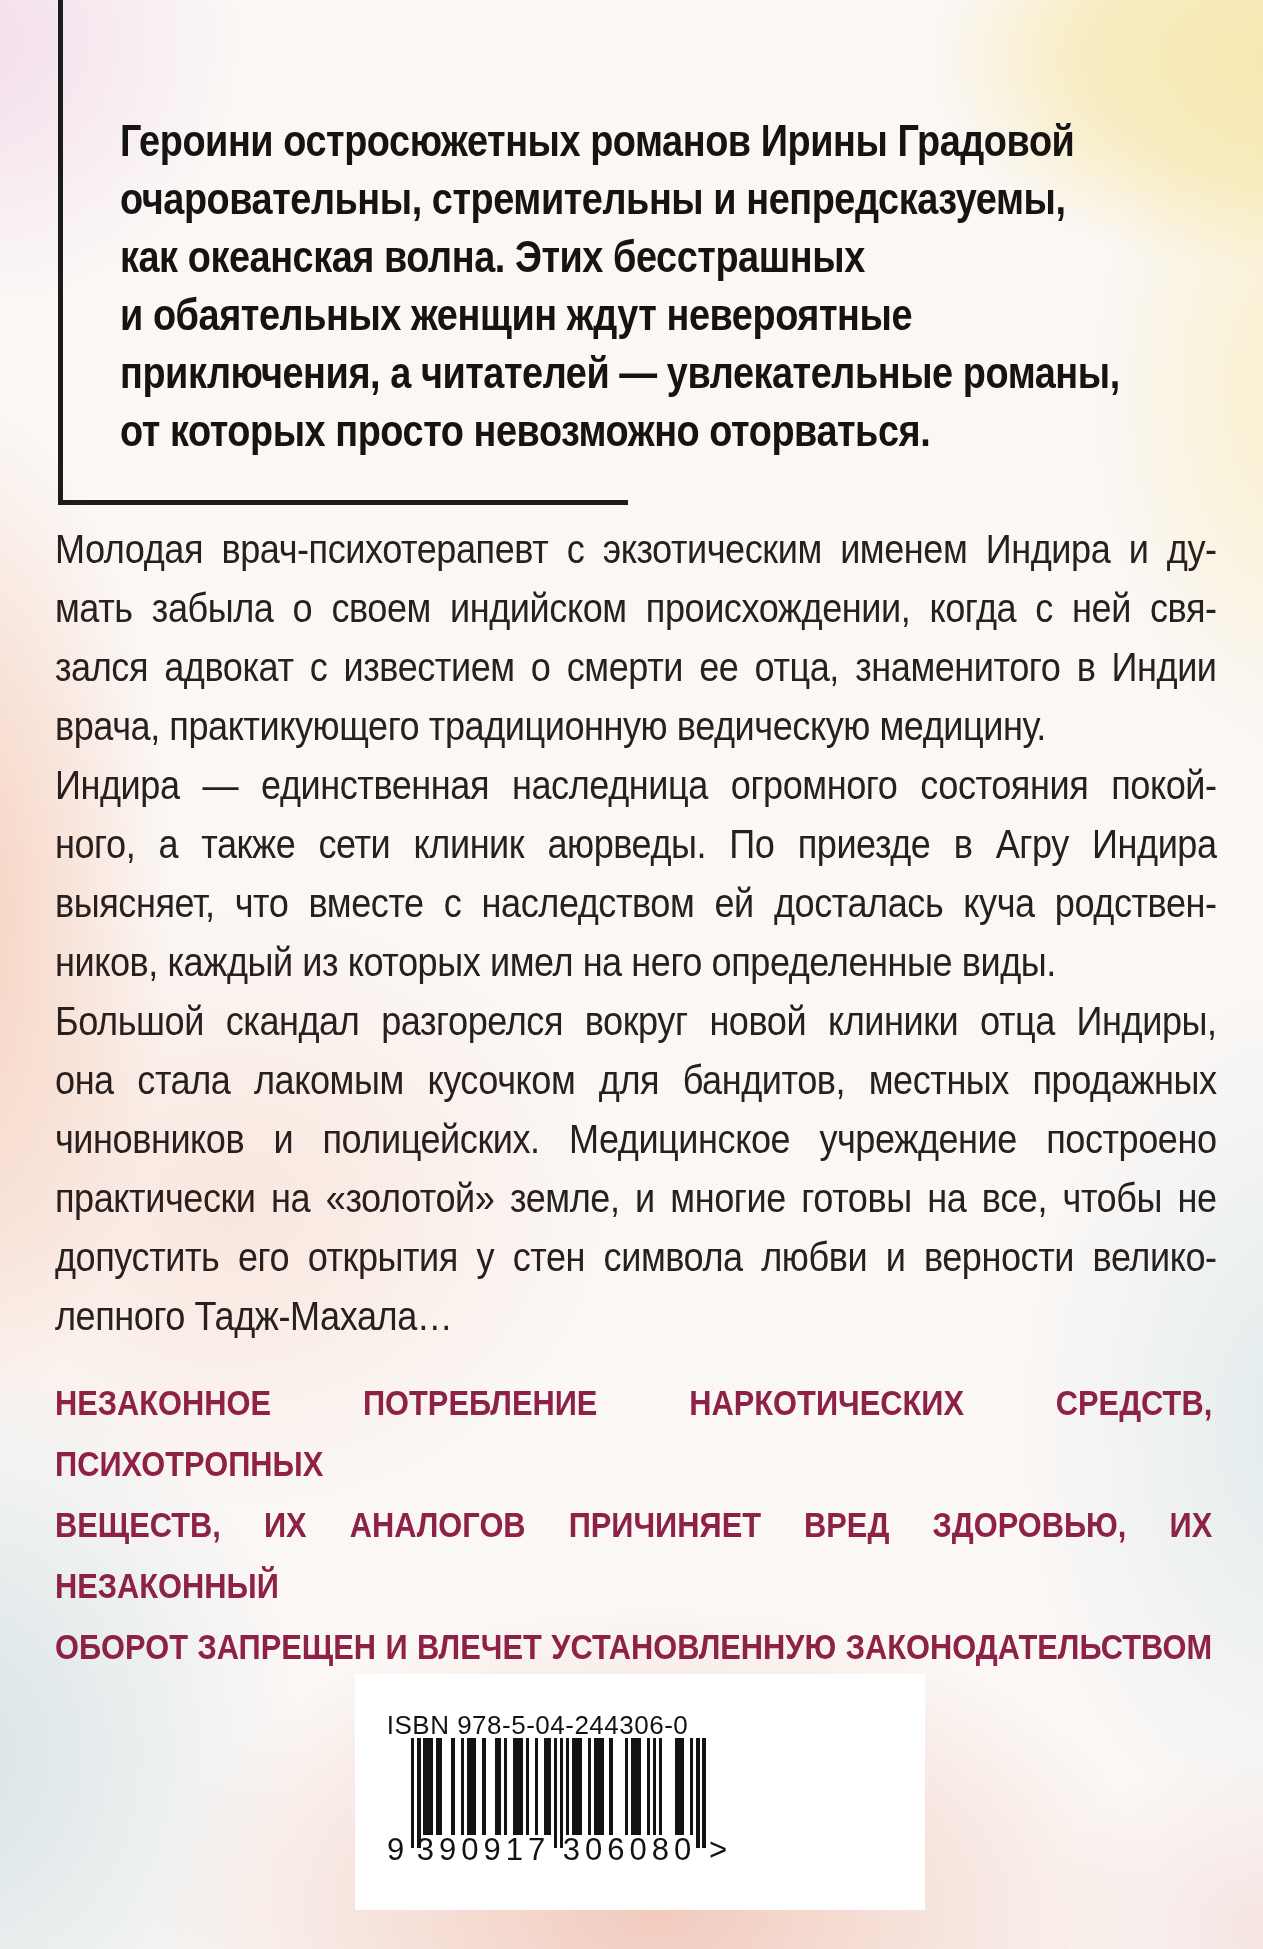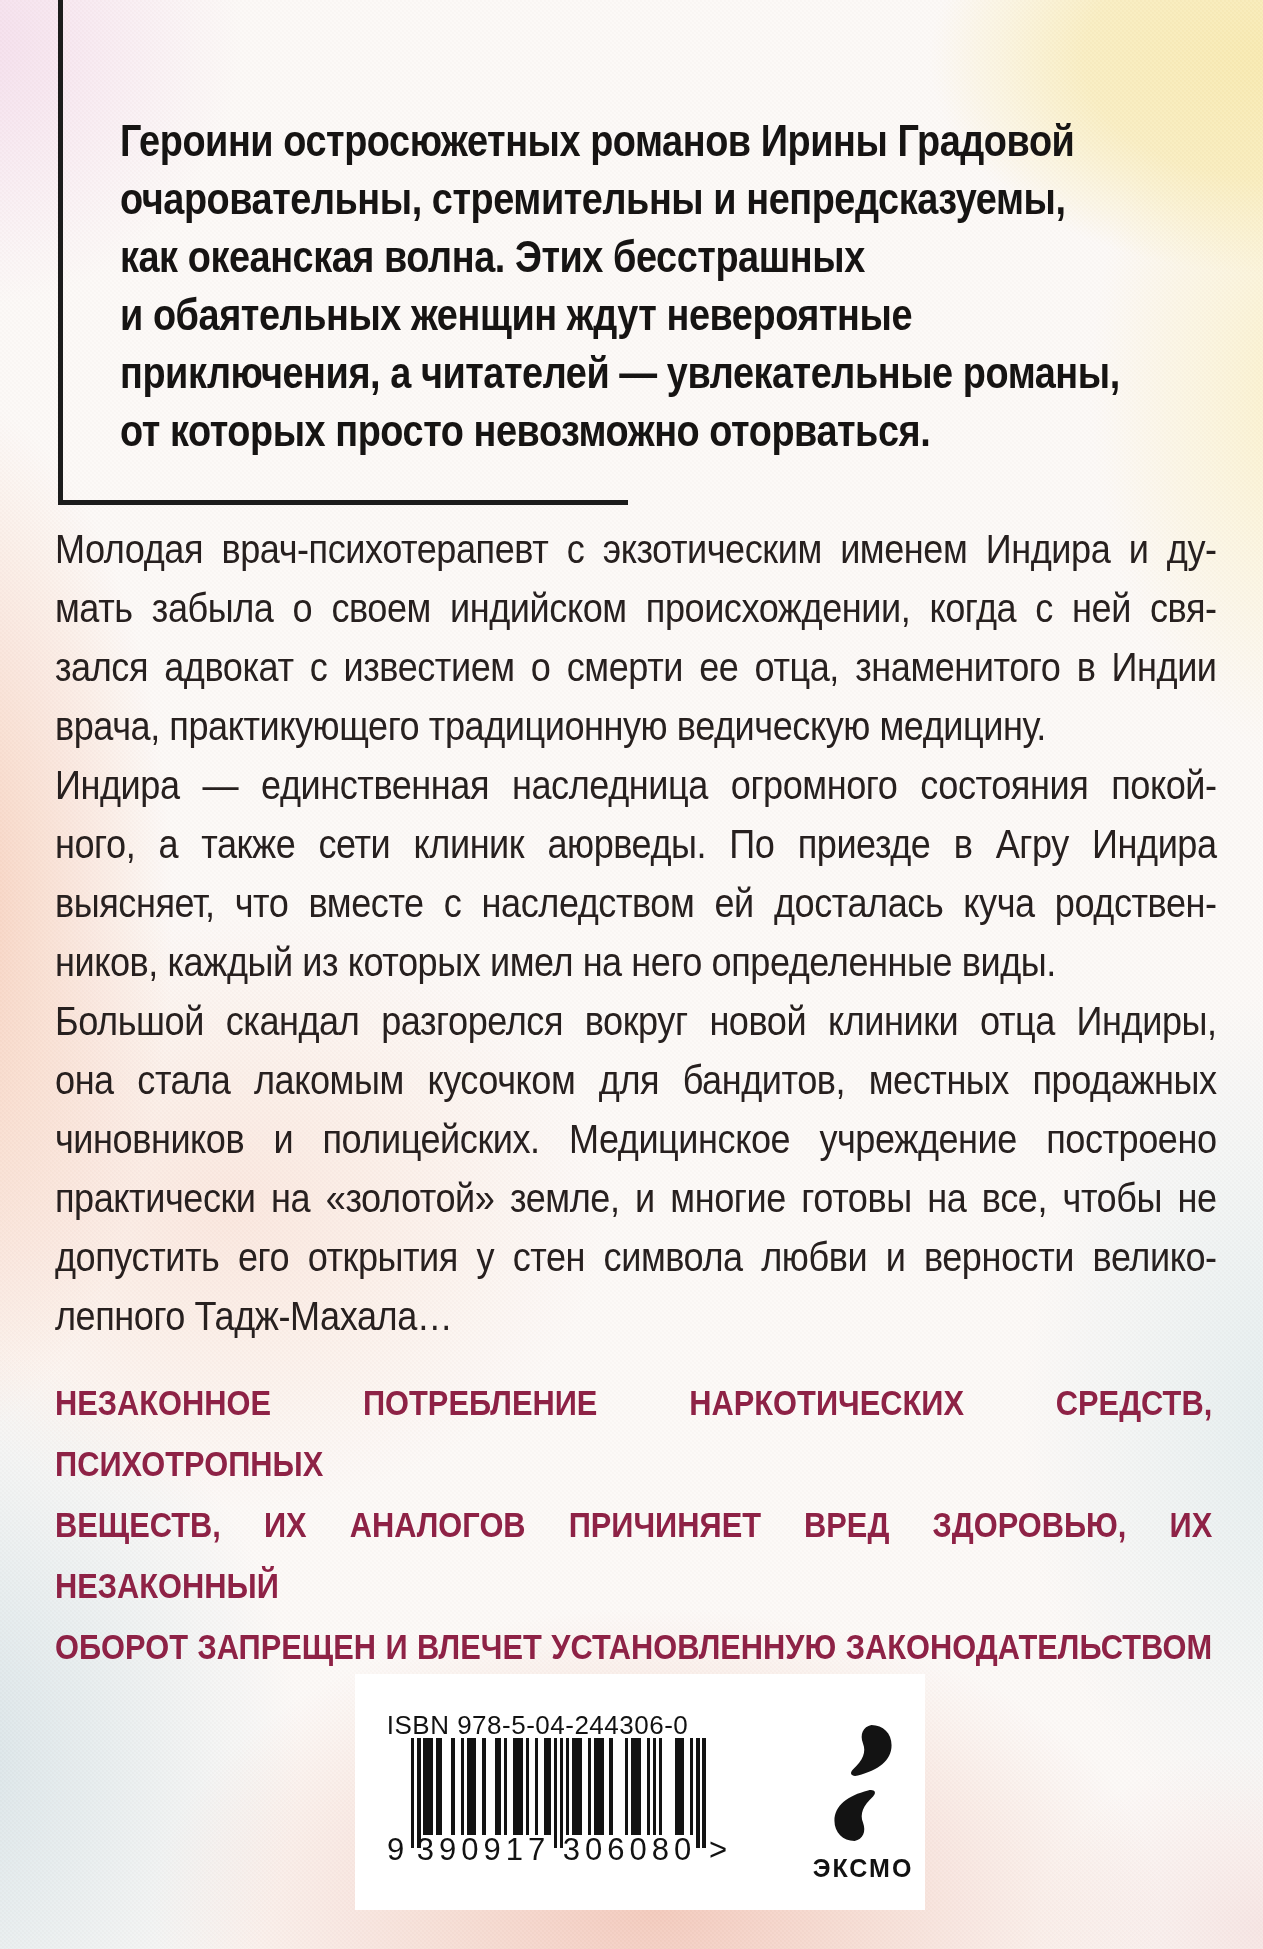--- a/index.html
+++ b/index.html
@@ -170,25 +170,14 @@
         <div class="bar" style="left: 279px; width: 3.45px; height: 97px;"></div>
         <div class="bar" style="left: 285.2px; width: 3.45px; height: 110px;"></div>
         <div class="bar" style="left: 291.4px; width: 3.45px; height: 110px;"></div>
       </div>
     <div class="bar-digits">
       <span>9</span>
       <span class="grp">390917</span>
       <span class="grp">306080</span>
       <span>&gt;</span>
     </div>
-    <div class="logo">
-      <span>
-        <svg viewBox="0 0 100 150" width="92" height="126" aria-hidden="true">
-          <g fill="#131313">
-            <path d="M60,6 C74,6 84,16 84,30 C84,48 68,60 44,66 C37,68 33,64 38,59 C50,48 54,38 50,28 C46,17 50,8 60,6 Z"></path>
-            <path d="M60,6 C74,6 84,16 84,30 C84,48 68,60 44,66 C37,68 33,64 38,59 C50,48 54,38 50,28 C46,17 50,8 60,6 Z" transform="rotate(180 50 75)"></path>
-          </g>
-        </svg>
-      </span>
-      <div class="pubname">ЭКСМО</div>
-    </div>
   </div>
 </div>
 
 </body></html>

